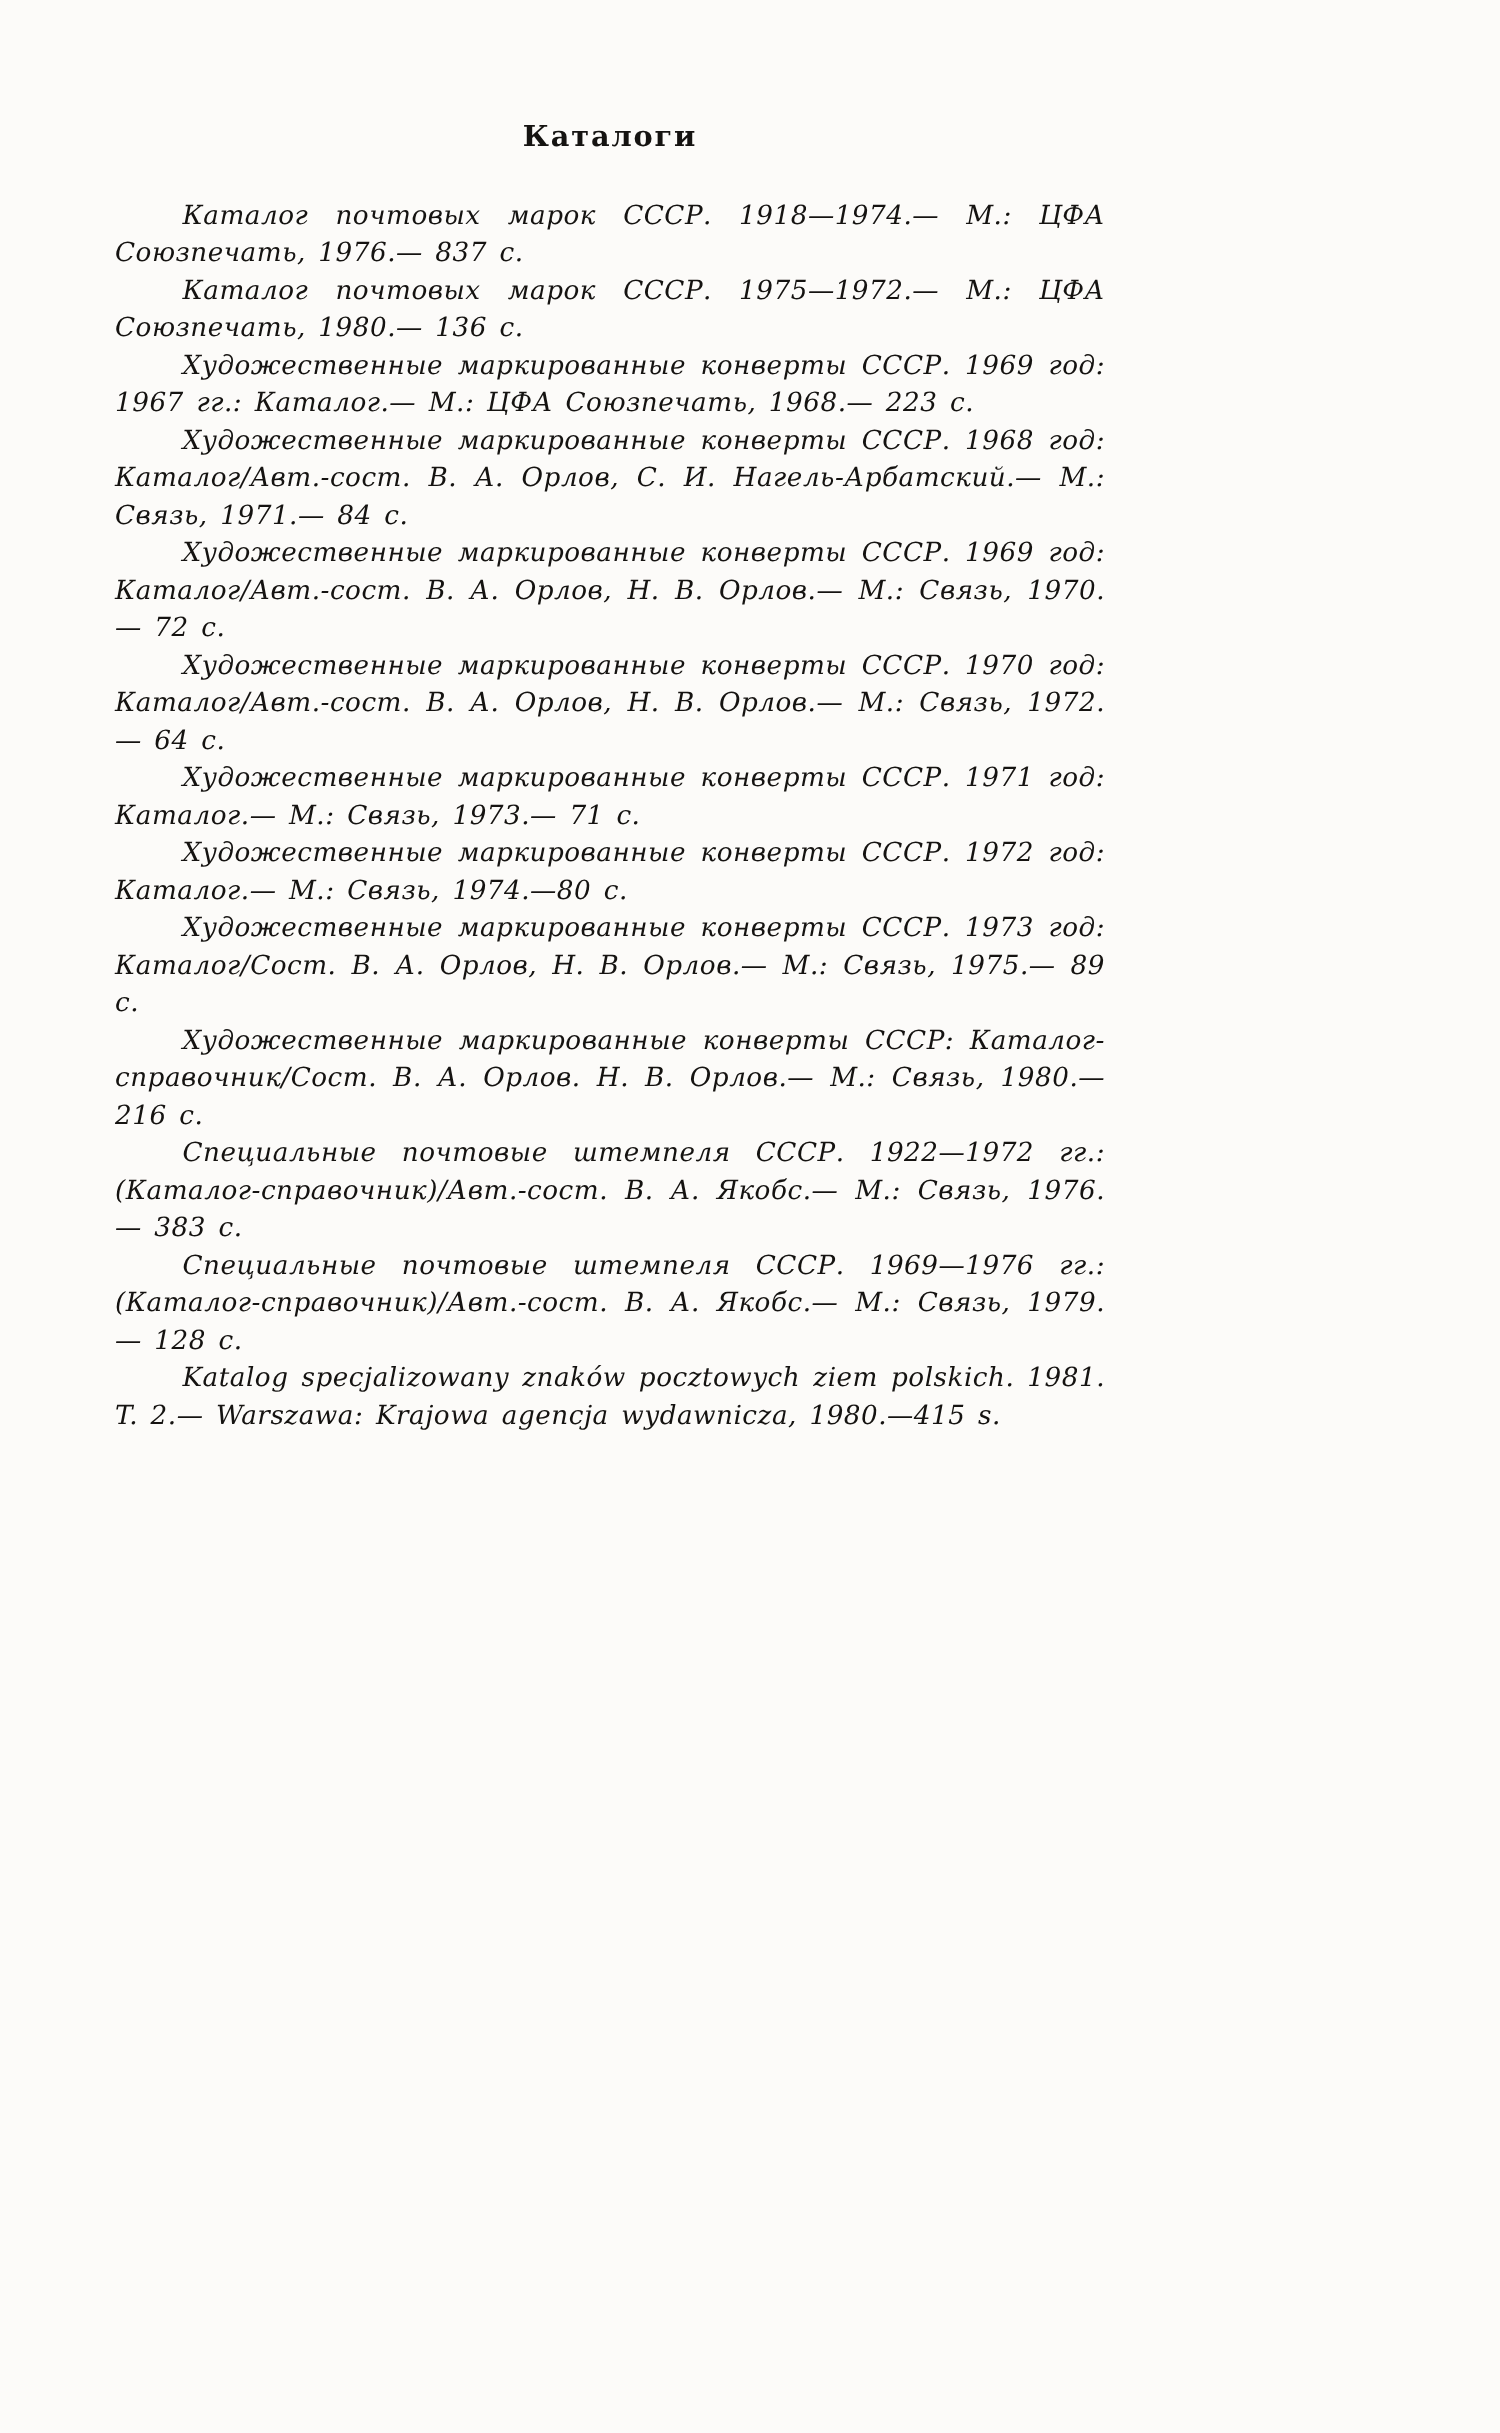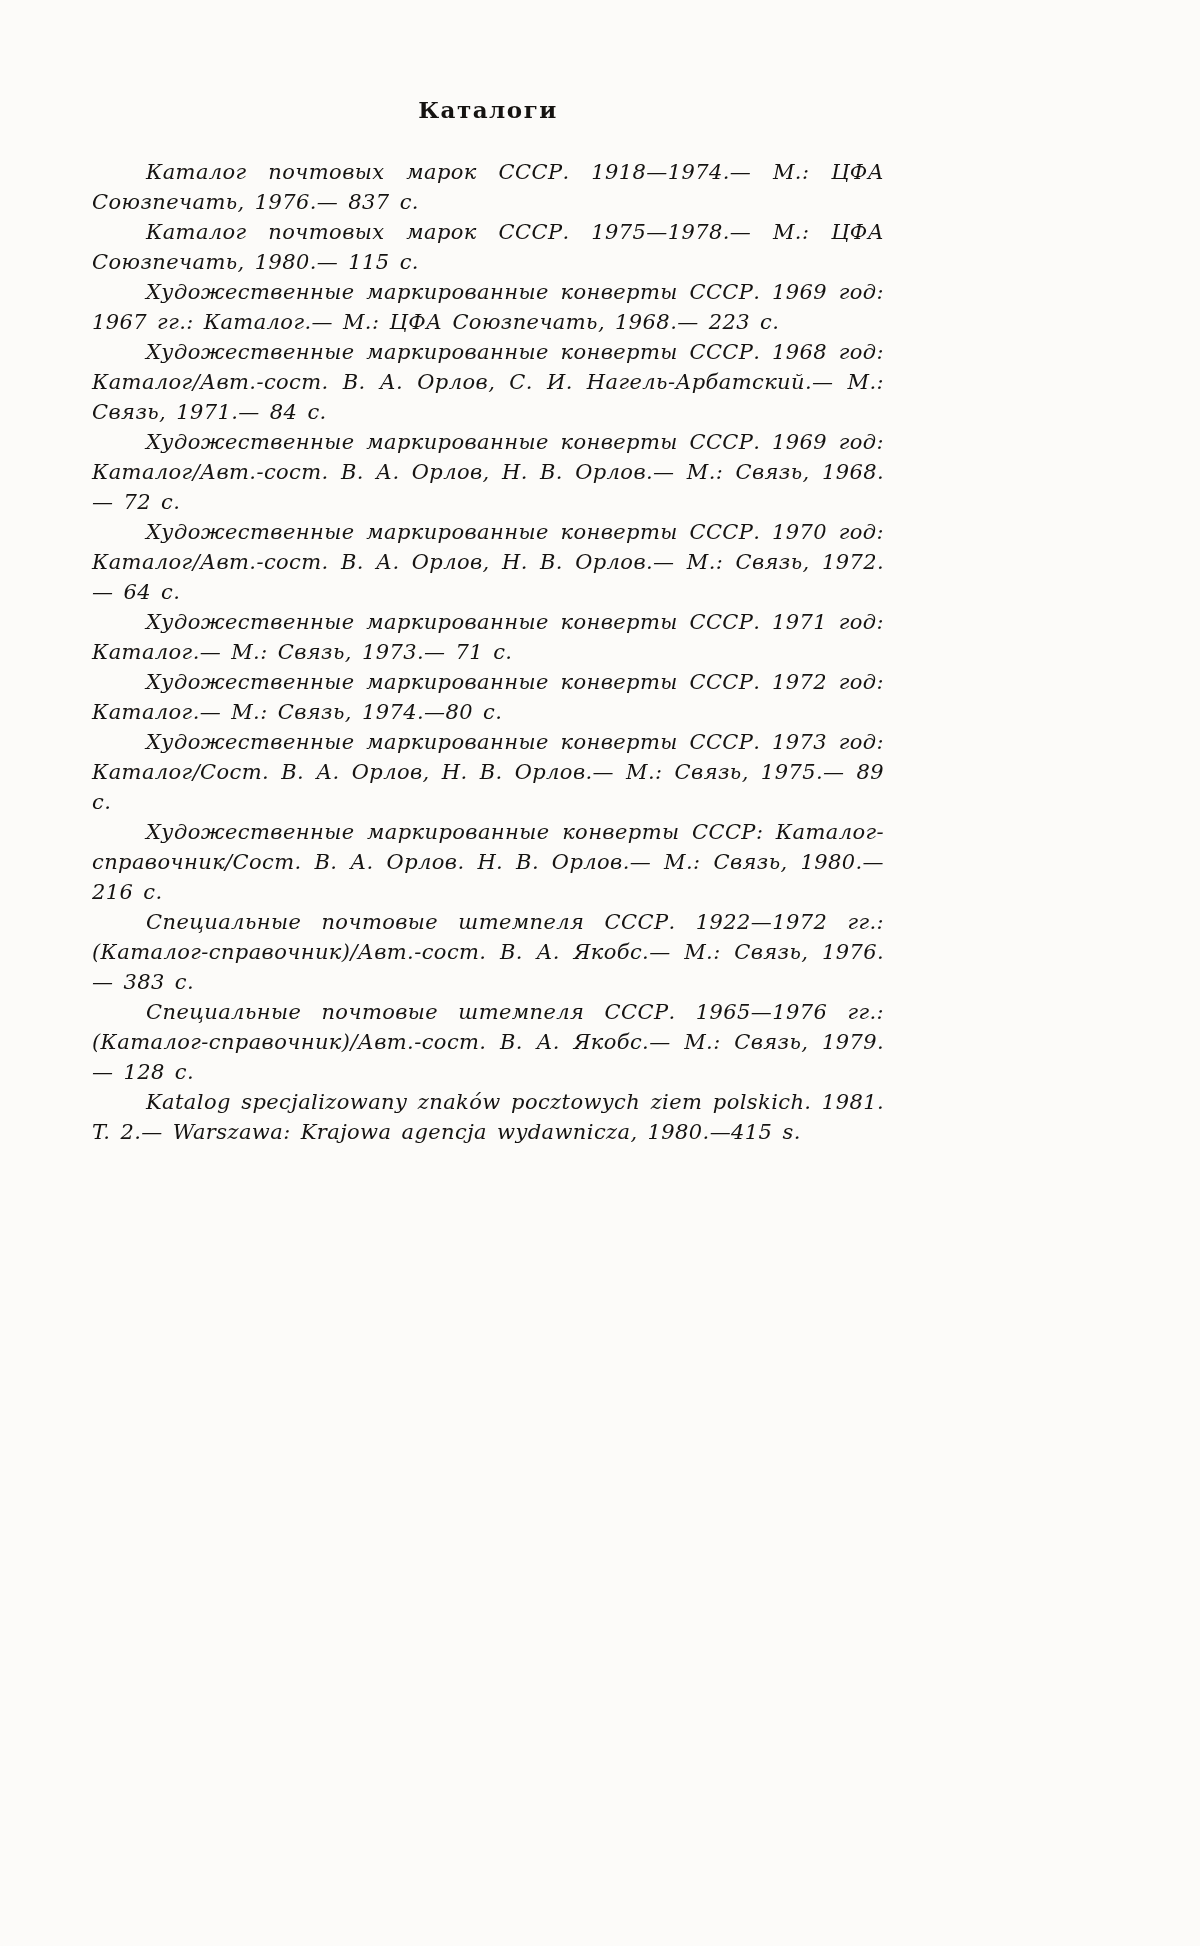--- a/index.html
+++ b/index.html
@@ -43,26 +43,26 @@
     font-style: italic;
   }
 </style>
 </head>
 <body>
 
 <div class="page">
   <div class="content">
     <h1 class="section-title">Каталоги</h1>
     <p class="entry">Каталог почтовых марок СССР. 1918—1974.— М.: ЦФА Союзпечать, 1976.— 837 с.</p>
-    <p class="entry">Каталог почтовых марок СССР. 1975—1978.— М.: ЦФА Союзпечать, 1980.— 115 с.</p>
+    <p class="entry">Каталог почтовых марок СССР. 1975—1972.— М.: ЦФА Союзпечать, 1980.— 136 с.</p>
     <p class="entry">Художественные маркированные конверты СССР. 1969 год: 1967 гг.: Каталог.— М.: ЦФА Союзпечать, 1968.— 223 с.</p>
     <p class="entry">Художественные маркированные конверты СССР. 1968 год: Каталог/Авт.-сост. В. А. Орлов, С. И. Нагель-Арбатский.— М.: Связь, 1971.— 84 с.</p>
-    <p class="entry">Художественные маркированные конверты СССР. 1969 год: Каталог/Авт.-сост. В. А. Орлов, Н. В. Орлов.— М.: Связь, 1968.— 72 с.</p>
+    <p class="entry">Художественные маркированные конверты СССР. 1969 год: Каталог/Авт.-сост. В. А. Орлов, Н. В. Орлов.— М.: Связь, 1970.— 72 с.</p>
     <p class="entry">Художественные маркированные конверты СССР. 1970 год: Каталог/Авт.-сост. В. А. Орлов, Н. В. Орлов.— М.: Связь, 1972.— 64 с.</p>
     <p class="entry">Художественные маркированные конверты СССР. 1971 год: Каталог.— М.: Связь, 1973.— 71 с.</p>
     <p class="entry">Художественные маркированные конверты СССР. 1972 год: Каталог.— М.: Связь, 1974.—80 с.</p>
     <p class="entry">Художественные маркированные конверты СССР. 1973 год: Каталог/Сост. В. А. Орлов, Н. В. Орлов.— М.: Связь, 1975.— 89 с.</p>
     <p class="entry">Художественные маркированные конверты СССР: Каталог-справочник/Сост. В. А. Орлов. Н. В. Орлов.— М.: Связь, 1980.— 216 с.</p>
     <p class="entry">Специальные почтовые штемпеля СССР. 1922—1972 гг.: (Каталог-справочник)/Авт.-сост. В. А. Якобс.— М.: Связь, 1976.— 383 с.</p>
-    <p class="entry">Специальные почтовые штемпеля СССР. 1965—1976 гг.: (Каталог-справочник)/Авт.-сост. В. А. Якобс.— М.: Связь, 1979.— 128 с.</p>
+    <p class="entry">Специальные почтовые штемпеля СССР. 1969—1976 гг.: (Каталог-справочник)/Авт.-сост. В. А. Якобс.— М.: Связь, 1979.— 128 с.</p>
     <p class="entry">Katalog specjalizowany znaków pocztowych ziem polskich. 1981. T. 2.— Warszawa: Krajowa agencja wydawnicza, 1980.—415 s.</p>
   </div>
 </div>
 
 </body></html>

